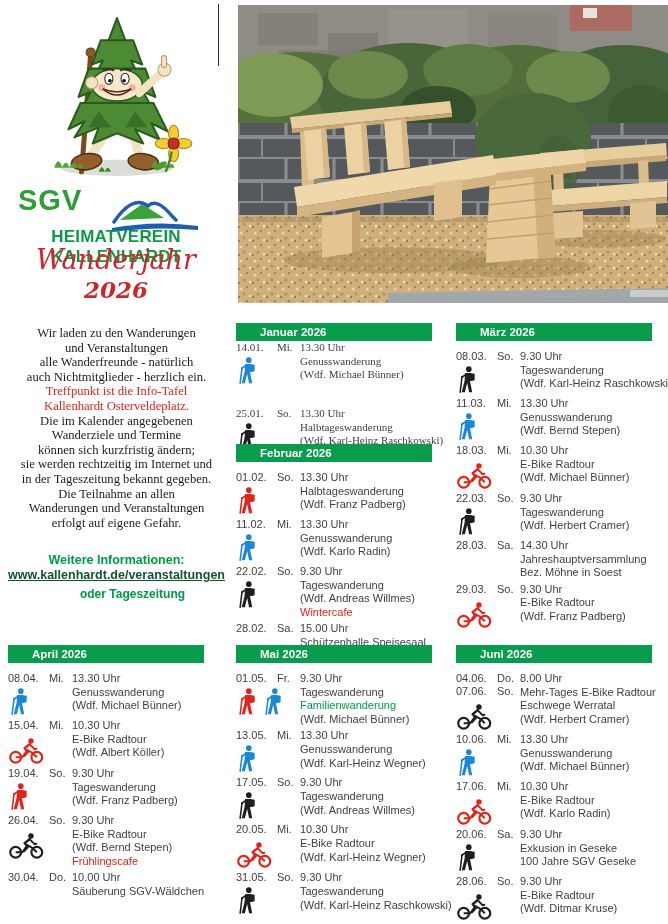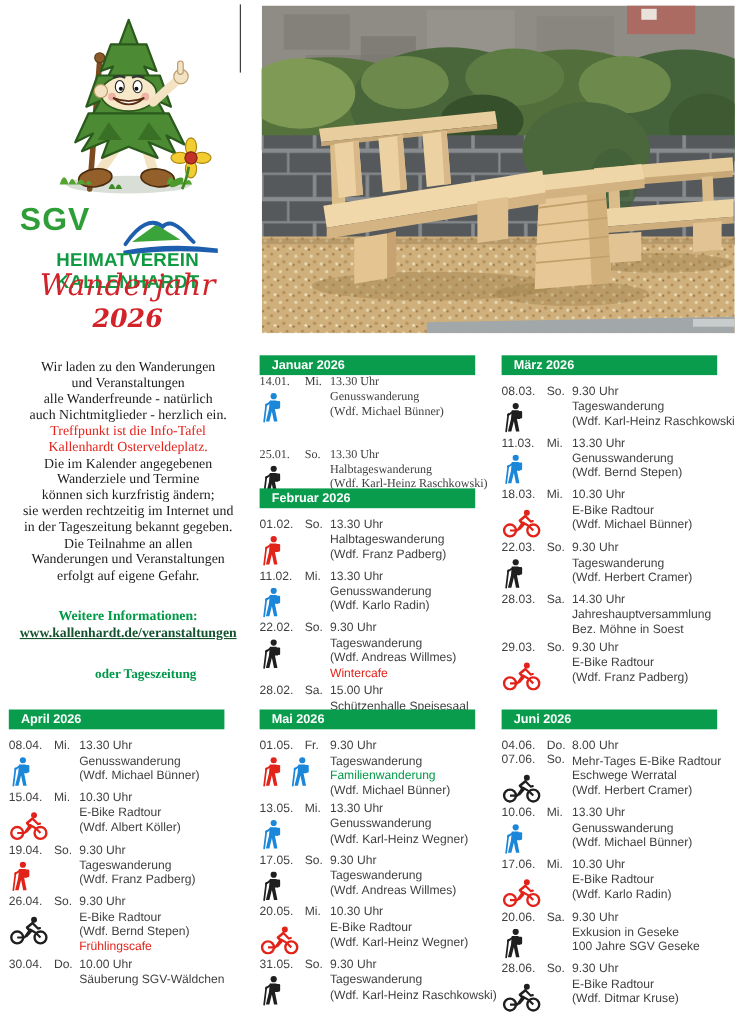--- a/index.html
+++ b/index.html
@@ -23,31 +23,31 @@
   #foldmark{position:absolute;left:218px;top:4px;width:1px;height:62px;background:#2a2a2a;}
 
   
   #photo{position:absolute;left:238px;top:5px;width:430px;height:298px;}
 
   
   #intro{position:absolute;left:0;top:326px;width:233px;text-align:center;
          font-family:"Liberation Serif",serif;font-size:12.6px;line-height:14.6px;color:#1c1c1c;}
   .iln{white-space:nowrap;}
   .iln.red{color:#e5231b;}
-  #info-block{margin-top:23px;font-family:Liberation Serif, serif;}
+  #info-block{margin-top:23px;font-family:Liberation Sans, sans-serif;}
   #more-label{color:#009a47;font-weight:700;font-size:12.5px;}
   #site-link{color:#14532d;font-weight:700;font-size:12.5px;text-decoration:underline;cursor:pointer;}
-  #alt-label{margin-top:22px;color:#00984a;font-weight:700;font-size:12px;padding-left:32px;}
+  #alt-label{margin-top:4px;color:#00984a;font-weight:700;font-size:12px;padding-left:32px;}
 
   
   .month{position:absolute;width:214px;}
   #m0{left:236px;top:323px;} #m1{left:236px;top:444px;} #m2{left:456px;top:323px;}
   #m3{left:8px;top:645px;}   #m4{left:236px;top:645px;} #m5{left:456px;top:645px;}
   .month-header{width:196px;height:18px;box-sizing:border-box;background:#089c4c;
-                color:#ffffff;font-weight:700;font-size:11.5px;line-height:18px;padding-left:11px;}
+                color:#ffffff;font-weight:700;font-size:11.5px;line-height:18px;padding-left:24px;}
   .entries{padding-top:9px;}
   #m0 .entries{padding-top:0;font-family:Liberation Serif, serif;}
   .entry{display:flex;margin-bottom:3px;}
   #m0 .entry{margin-bottom:22px;}
   .entry-left{width:64px;flex:none;}
   .date-row{display:flex;font-size:11px;color:#3f3f3f;line-height:13px;}
   .date{width:41px;}
   .icons{display:flex;margin-top:3px;gap:3px;align-items:flex-start;}
   .pict.hiker{width:23px;height:28px;}
   .pict.bike{width:36px;height:27px;margin-top:2px;}

